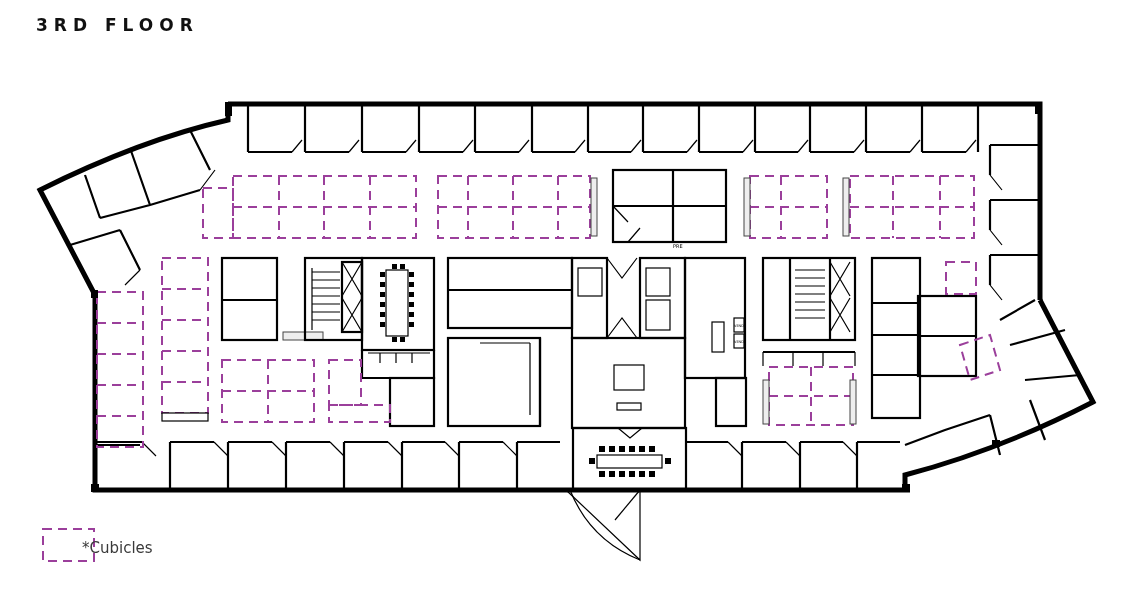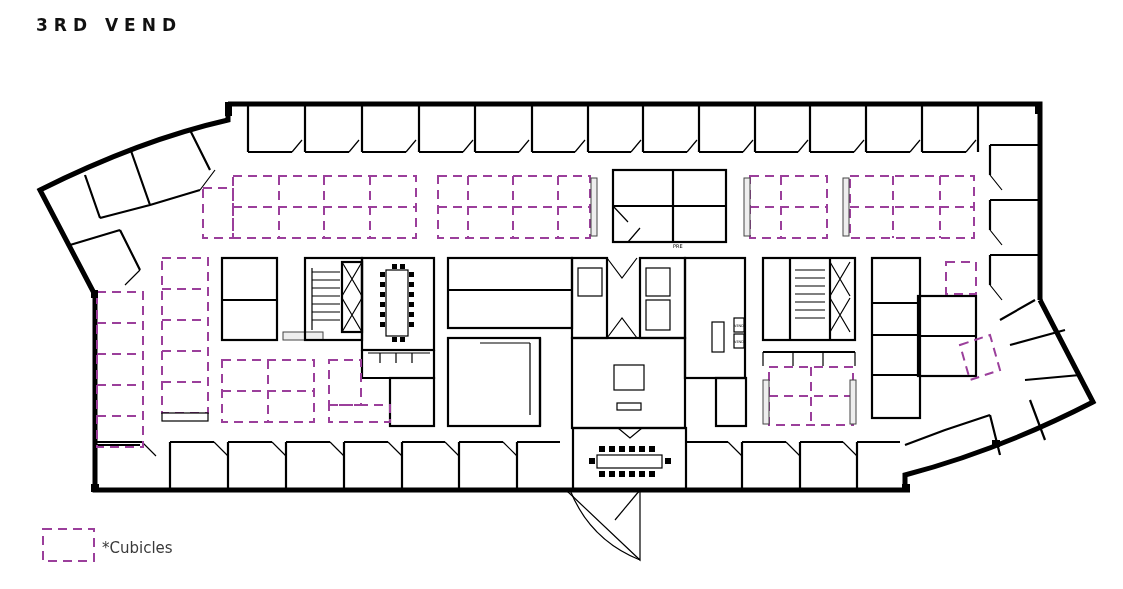--- a/index.html
+++ b/index.html
@@ -1,31 +1,31 @@
 <!DOCTYPE html>
 <html><head>
   <meta charset="utf-8">
   <style>
     html, body { margin: 0; padding: 0; background: #ffffff; }
     body { width: 1123px; height: 589px; position: relative; overflow: hidden; font-family: "DejaVu Sans", sans-serif; }
     .title { position: absolute; left: 36px; top: 15px; font-family: "DejaVu Sans", sans-serif; font-weight: bold; font-size: 17px; letter-spacing: 6px; color: #111; }
     svg.plan { position: absolute; left: 0; top: 0; }
-    .legend-label { position: absolute; left: 102px; top: 539px; font-family: "DejaVu Sans", sans-serif; font-size: 15px; color: #3a3a3a; }
+    .legend-label { position: absolute; left: 82px; top: 539px; font-family: "DejaVu Sans", sans-serif; font-size: 15px; color: #3a3a3a; }
     .wall { fill: none; stroke: #000; stroke-width: 2.2; }
     .wall-thin { fill: none; stroke: #000; stroke-width: 1.2; }
     .exterior { fill: none; stroke: #000; stroke-width: 5; }
     .cube { fill: none; stroke: #9b3f9b; stroke-width: 2; stroke-dasharray: 9 6; }
     .fill-black { fill: #000; }
     .furn { fill: #fff; stroke: #000; stroke-width: 1.2; }
     .hatch { fill: #eee; stroke: #444; stroke-width: 1; }
   </style>
 </head>
 <body>
 
-<div class="title">3RD VEND</div>
+<div class="title">3RD FLOOR</div>
 
 <svg class="plan" width="1123" height="589" viewBox="0 0 1123 589">
 
   <g>
 
     <path class="exterior" d="M228,104 L1040,104 L1040,300"></path>
 
     <path class="exterior" d="M228,104 L228,120 Q140,140 40,190 L95,295"></path>
 
     <path class="exterior" d="M95,295 L95,490 L910,490"></path>

